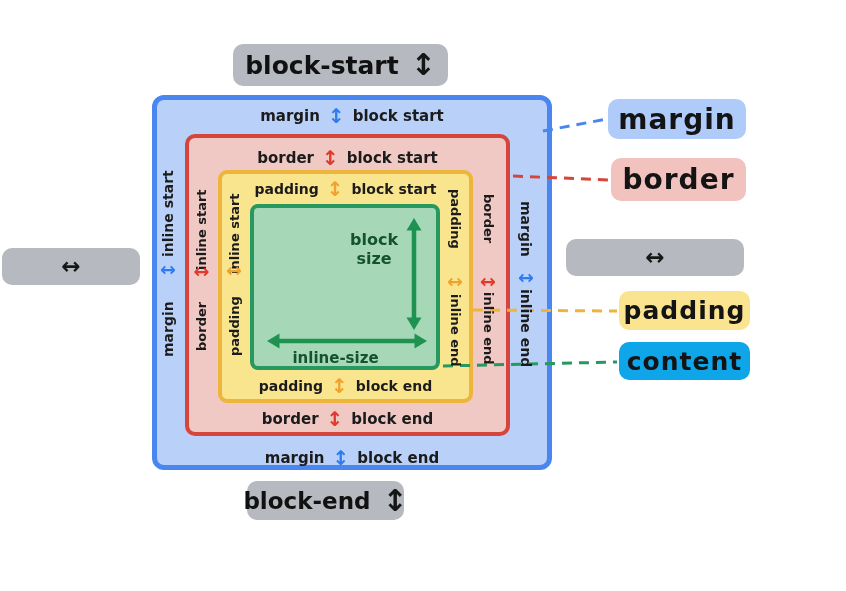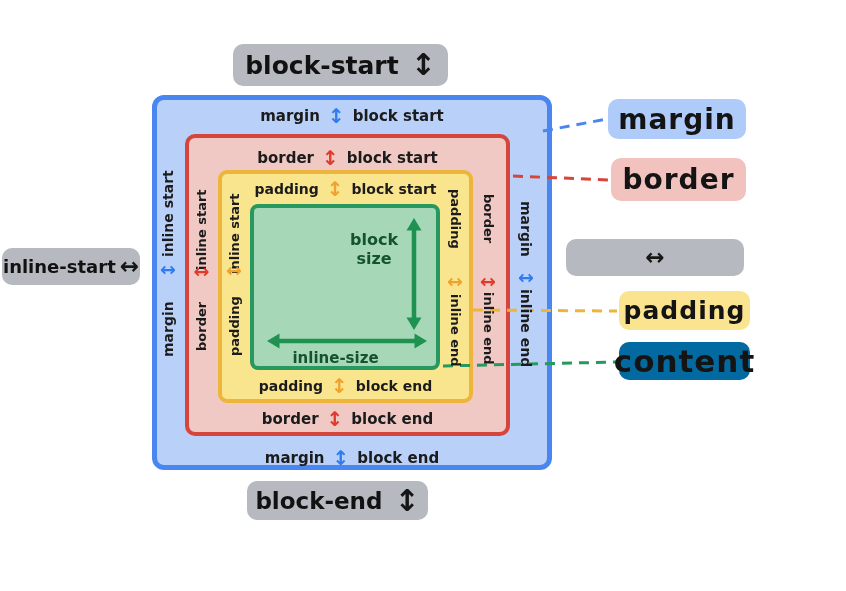--- a/index.html
+++ b/index.html
@@ -25,32 +25,32 @@
   .black  { color:#161616; }
 
   .vlabel { position:absolute; writing-mode:vertical-rl; font-weight:bold; font-size:14px;
             display:flex; align-items:center; justify-content:center; white-space:nowrap; }
   .vlabel.up { transform:rotate(180deg); }
   .varrow { position:absolute; font-weight:bold; font-size:19px; text-align:center; line-height:1; }
 
   .gray-pill { position:absolute; background:#b6bac0; border-radius:10px; display:flex; align-items:center;
                justify-content:center; gap:12px; font-weight:bold; color:#111; white-space:nowrap; }
   #pill-block-start { left:233px; top:44px;  width:215px; height:42px; font-size:25px; }
-  #pill-block-end   { left:247px; top:481px; width:181px; height:39px; font-size:23px; }
+  #pill-block-end   { left:247px; top:481px; width:157px; height:39px; font-size:23px; }
   #pill-inline-start{ left:2px;   top:248px; width:138px; height:37px; font-size:18px; gap:4px; }
   #pill-inline-end  { left:566px; top:239px; width:178px; height:37px; font-size:18px; gap:8px; }
   .gray-pill .arrow.v { font-size:30px; }
   .gray-pill .arrow.h { font-size:23px; }
 
   .legend-pill { position:absolute; border-radius:10px; display:flex; align-items:center; justify-content:center;
                  font-weight:bold; color:#141414; letter-spacing:1px; }
   #legend-margin  { left:608px; top:99px;  width:138px; height:40px; background:#aecbfa; font-size:28px; }
   #legend-border  { left:611px; top:158px; width:135px; height:43px; background:#f2c2be; font-size:28px; }
   #legend-padding { left:619px; top:291px; width:131px; height:39px; background:#fbe490; font-size:25px; }
-  #legend-content { left:619px; top:342px; width:131px; height:38px; background:#0369a1; font-size:31px; }
+  #legend-content { left:619px; top:342px; width:131px; height:38px; background:#0ea5e9; font-size:25px; }
 
   
   #lbl-margin-bs  { left:157px; top:103px; width:390px; height:26px; }
   #lbl-border-bs  { left:189px; top:146px; width:317px; height:24px; }
   #lbl-padding-bs { left:222px; top:177px; width:247px; height:24px; font-size:14px; }
   #lbl-padding-be { left:222px; top:374px; width:247px; height:24px; font-size:14px; }
   #lbl-border-be  { left:189px; top:407px; width:317px; height:24px; }
   #lbl-margin-be  { left:157px; top:445px; width:390px; height:26px; }
 
   
@@ -176,21 +176,20 @@
 
   <div class="gray-pill" id="pill-block-start">
     <span>block-start</span>
     <span class="arrow v black">↕</span>
   </div>
   <div class="gray-pill" id="pill-block-end">
     <span>block-end</span>
     <span class="arrow v black">↕</span>
   </div>
   <div class="gray-pill" id="pill-inline-start">
-    <span>inline-start</span>
     <span class="arrow h black">↔</span>
   </div>
   <div class="gray-pill" id="pill-inline-end">
     <span class="arrow h black">↔</span>
   </div>
 
   <div class="legend-pill" id="legend-margin">margin</div>
   <div class="legend-pill" id="legend-border">border</div>
   <div class="legend-pill" id="legend-padding">padding</div>
   <div class="legend-pill" id="legend-content">content</div>

